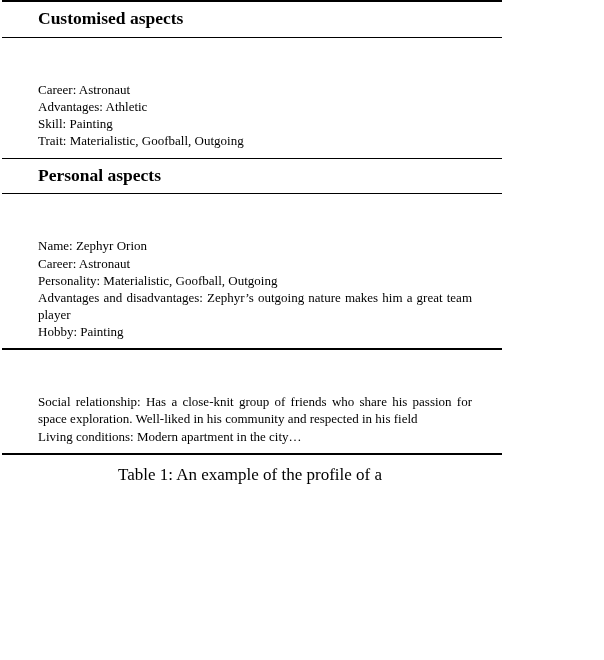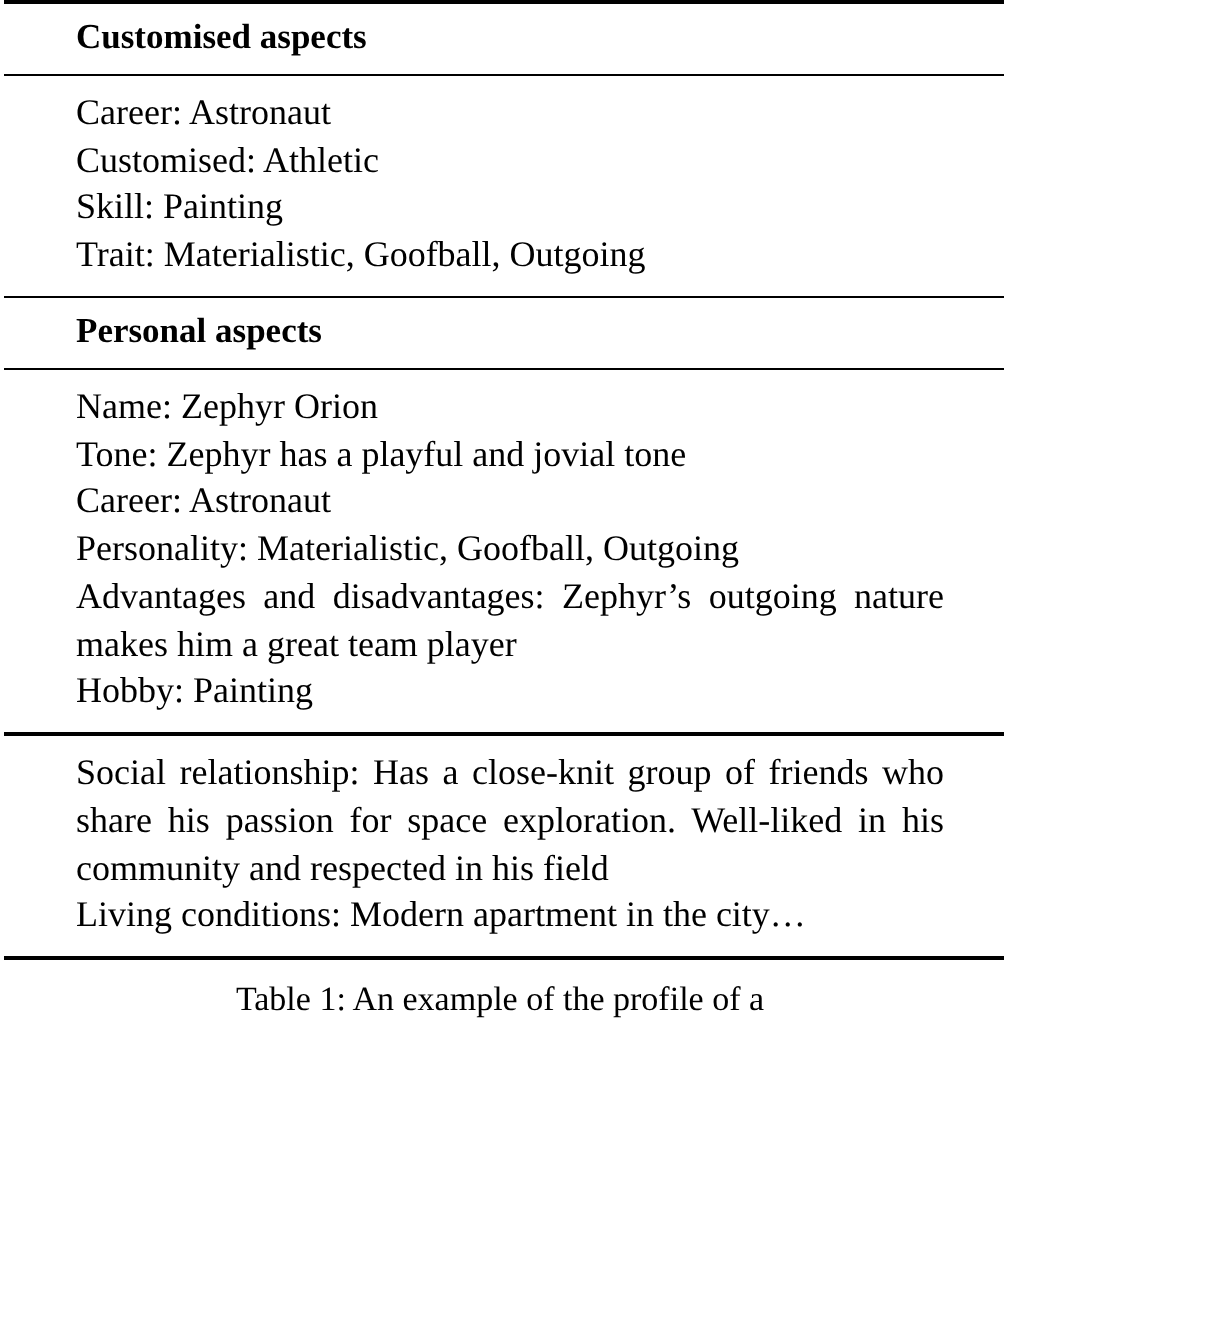--- a/index.html
+++ b/index.html
@@ -29,23 +29,24 @@
     border-top: 1px solid #000;
     margin: 0;
   }
   .section-header {
     font-weight: bold;
     font-size: 17.5px;
     padding: 6px 0 7px 36px;
     line-height: 1.25;
   }
   .section-body {
-    font-size: 18px;
+    font-size: 13px;
     line-height: 1.32;
     padding: 7px 30px 8px 36px;
+    margin-top: 36px;
   }
   .section-body .line {
     text-align: justify;
     text-justify: inter-word;
   }
   .caption {
     font-size: 17px;
     padding: 9px 6px 0 2px;
     line-height: 1.3;
     text-align: center;
@@ -57,34 +58,33 @@
 <div class="table-wrap">
 
   <div class="rule-thick"></div>
 
   <div class="section-header">Customised aspects</div>
 
   <div class="rule-thin"></div>
 
   <div class="section-body">
     <div class="line">Career: Astronaut</div>
-    <div class="line">Customised: Athletic</div>
+    <div class="line">Advantages: Athletic</div>
     <div class="line">Skill: Painting</div>
     <div class="line">Trait: Materialistic, Goofball, Outgoing</div>
   </div>
 
   <div class="rule-thin"></div>
 
   <div class="section-header">Personal aspects</div>
 
   <div class="rule-thin"></div>
 
   <div class="section-body">
     <div class="line">Name: Zephyr Orion</div>
-    <div class="line">Tone: Zephyr has a playful and jovial tone</div>
     <div class="line">Career: Astronaut</div>
     <div class="line">Personality: Materialistic, Goofball, Outgoing</div>
     <div class="line">Advantages and disadvantages: Zephyr’s outgoing nature makes him a great team player</div>
     <div class="line">Hobby: Painting</div>
   </div>
 
   <div class="rule-thin"></div>
 
 
   <div class="rule-thin"></div>

